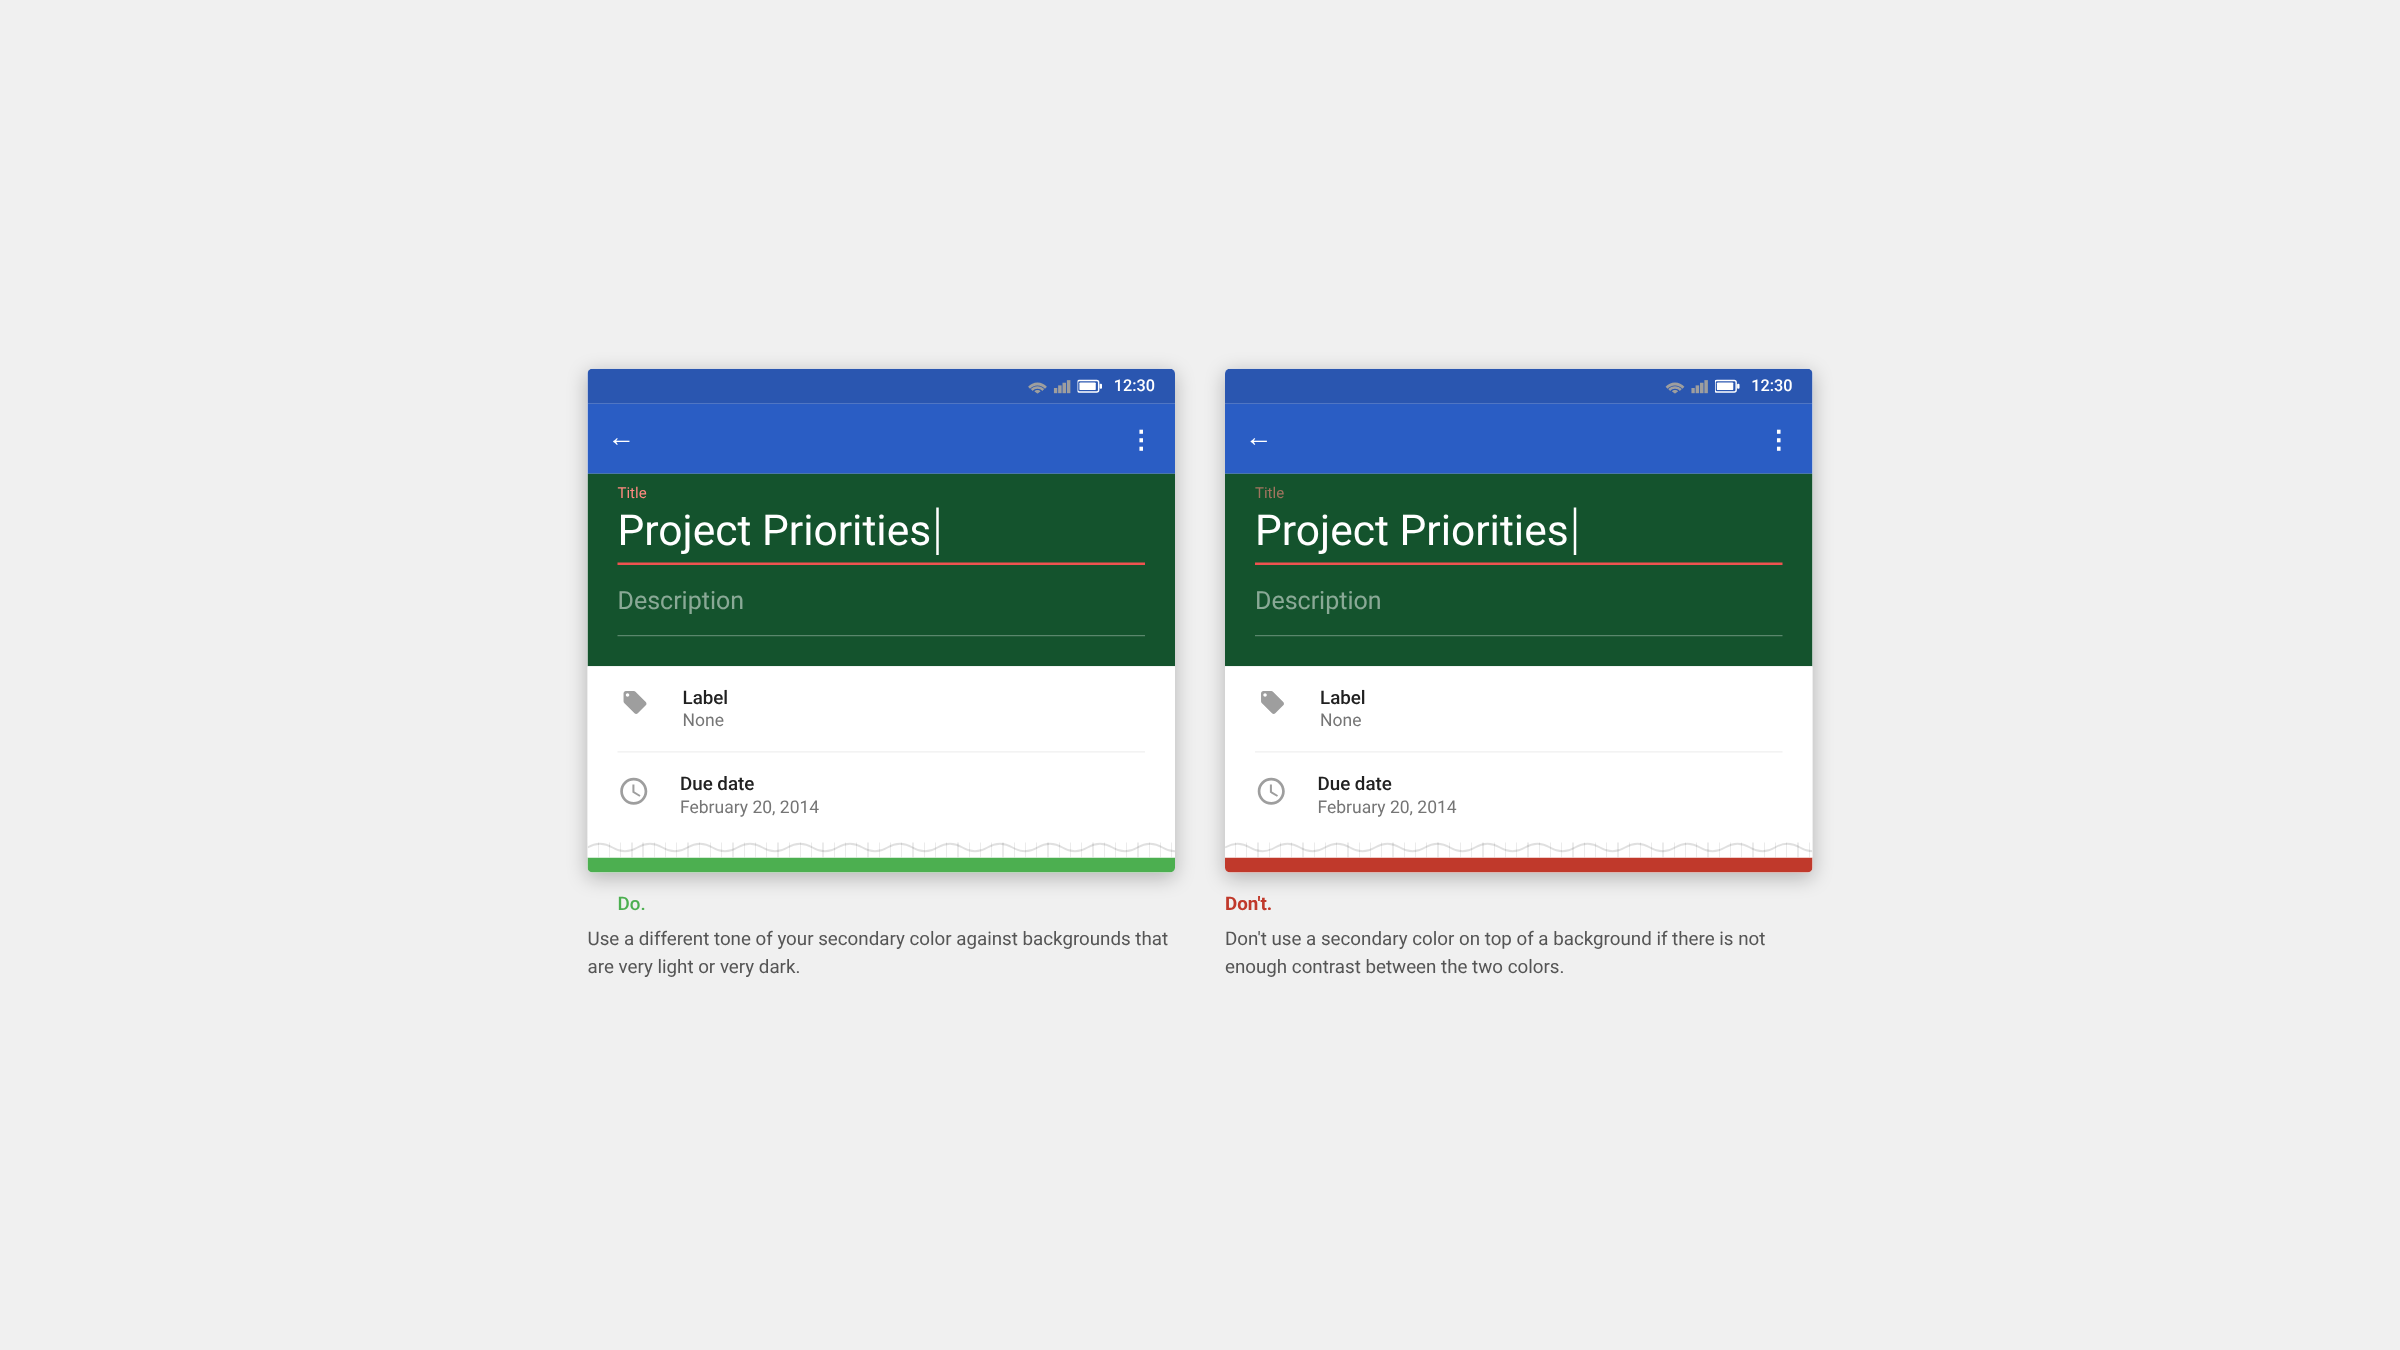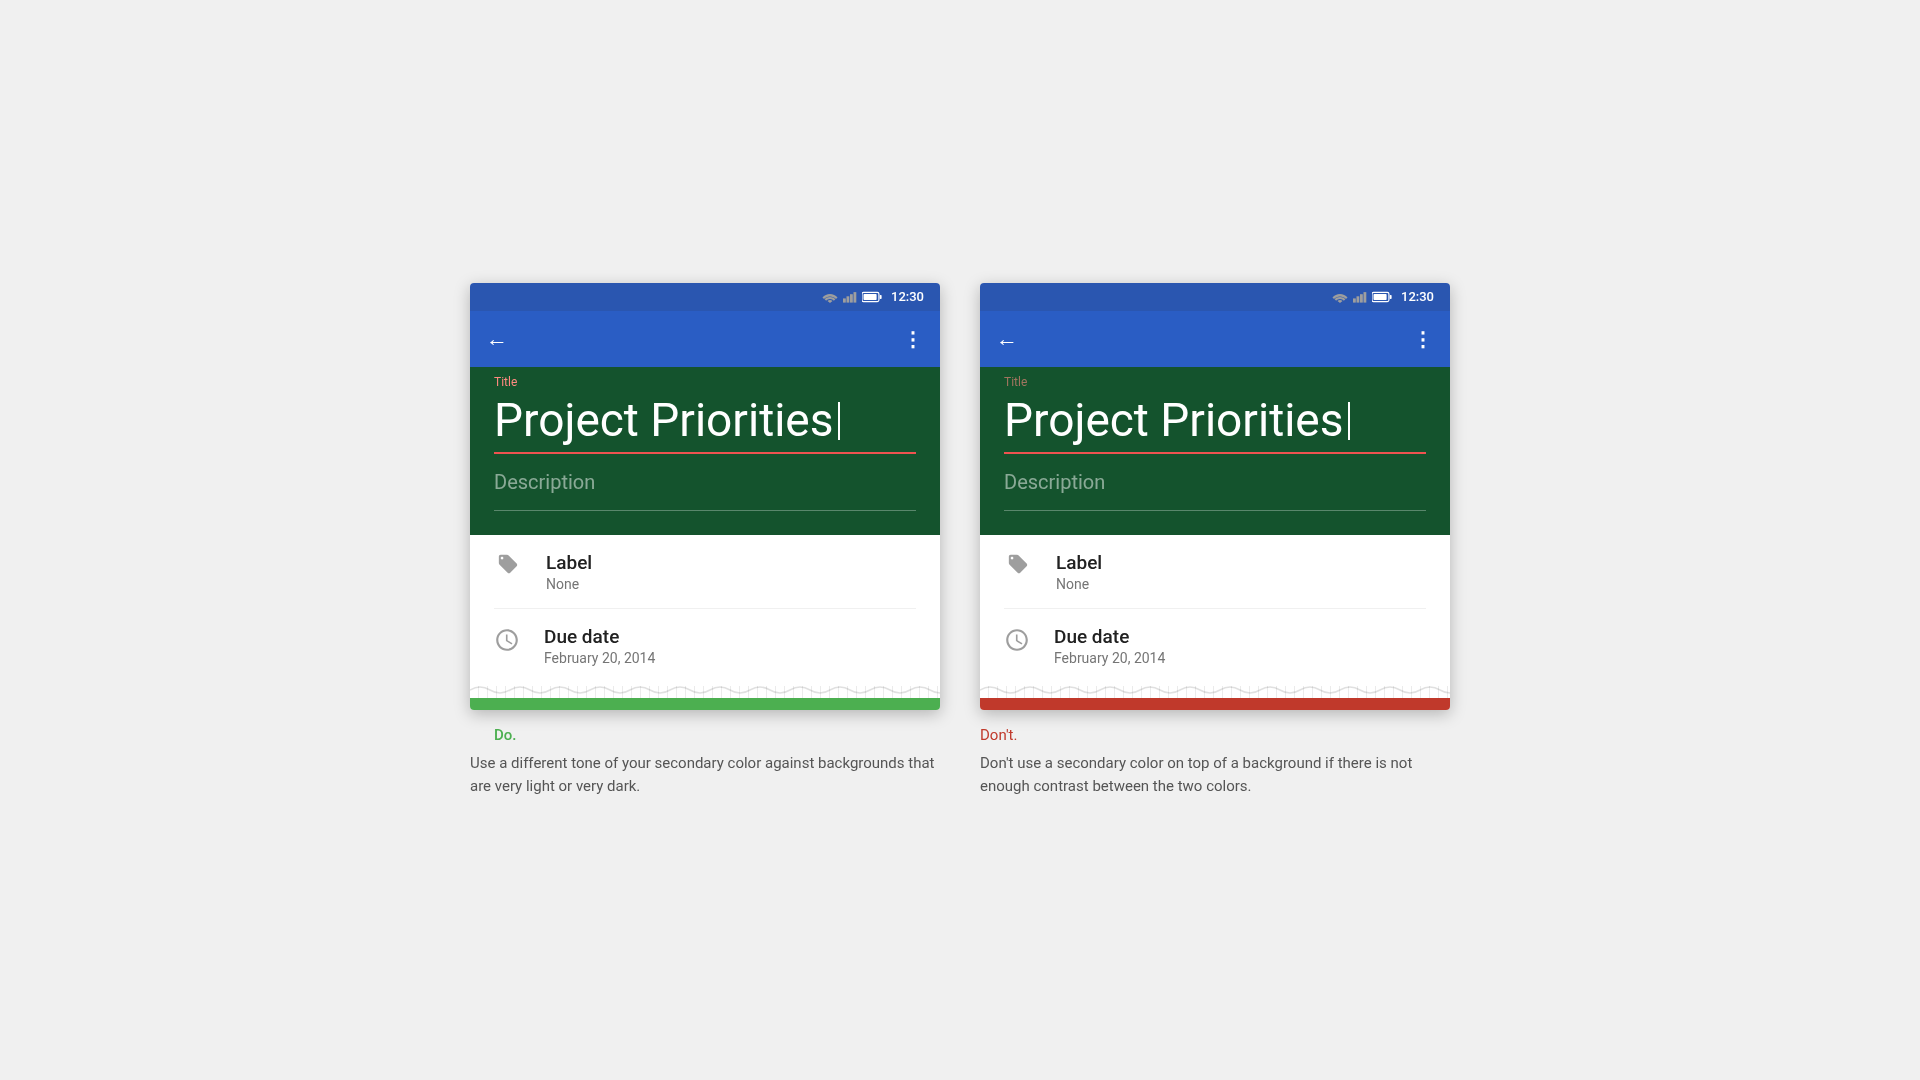--- a/index.html
+++ b/index.html
@@ -89,21 +89,21 @@
       font-size: 12px;
       color: #ff8a80;
       margin-bottom: 4px;
     }
 
     .field-label.faded {
       color: rgba(255, 138, 128, 0.6);
     }
 
     .title-input {
-      font-size: 46px;
+      font-size: 34px;
       color: white;
       font-weight: 400;
       letter-spacing: 0;
       line-height: 1.2;
       display: flex;
       align-items: center;
       gap: 2px;
     }
 
     .cursor-blink {
@@ -156,21 +156,21 @@
       flex-shrink: 0;
     }
 
     .list-text {
       display: flex;
       flex-direction: column;
       gap: 2px;
     }
 
     .list-title {
-      font-size: 19px;
+      font-size: 15px;
       color: #212121;
       font-weight: 500;
     }
 
     .list-subtitle {
       font-size: 14px;
       color: #757575;
     }
 
     
@@ -232,21 +232,21 @@
     .do-label {
       font-size: 15px;
       font-weight: 500;
       color: #4caf50;
       margin-bottom: 8px;
       margin-left: 24px;
     }
 
     .dont-label {
       font-size: 15px;
-      font-weight: 400;
+      font-weight: 700;
       color: #c0392b;
       margin-bottom: 8px;
     }
 
     .caption-text {
       font-size: 15px;
       color: #555;
       line-height: 1.5;
     }
 

